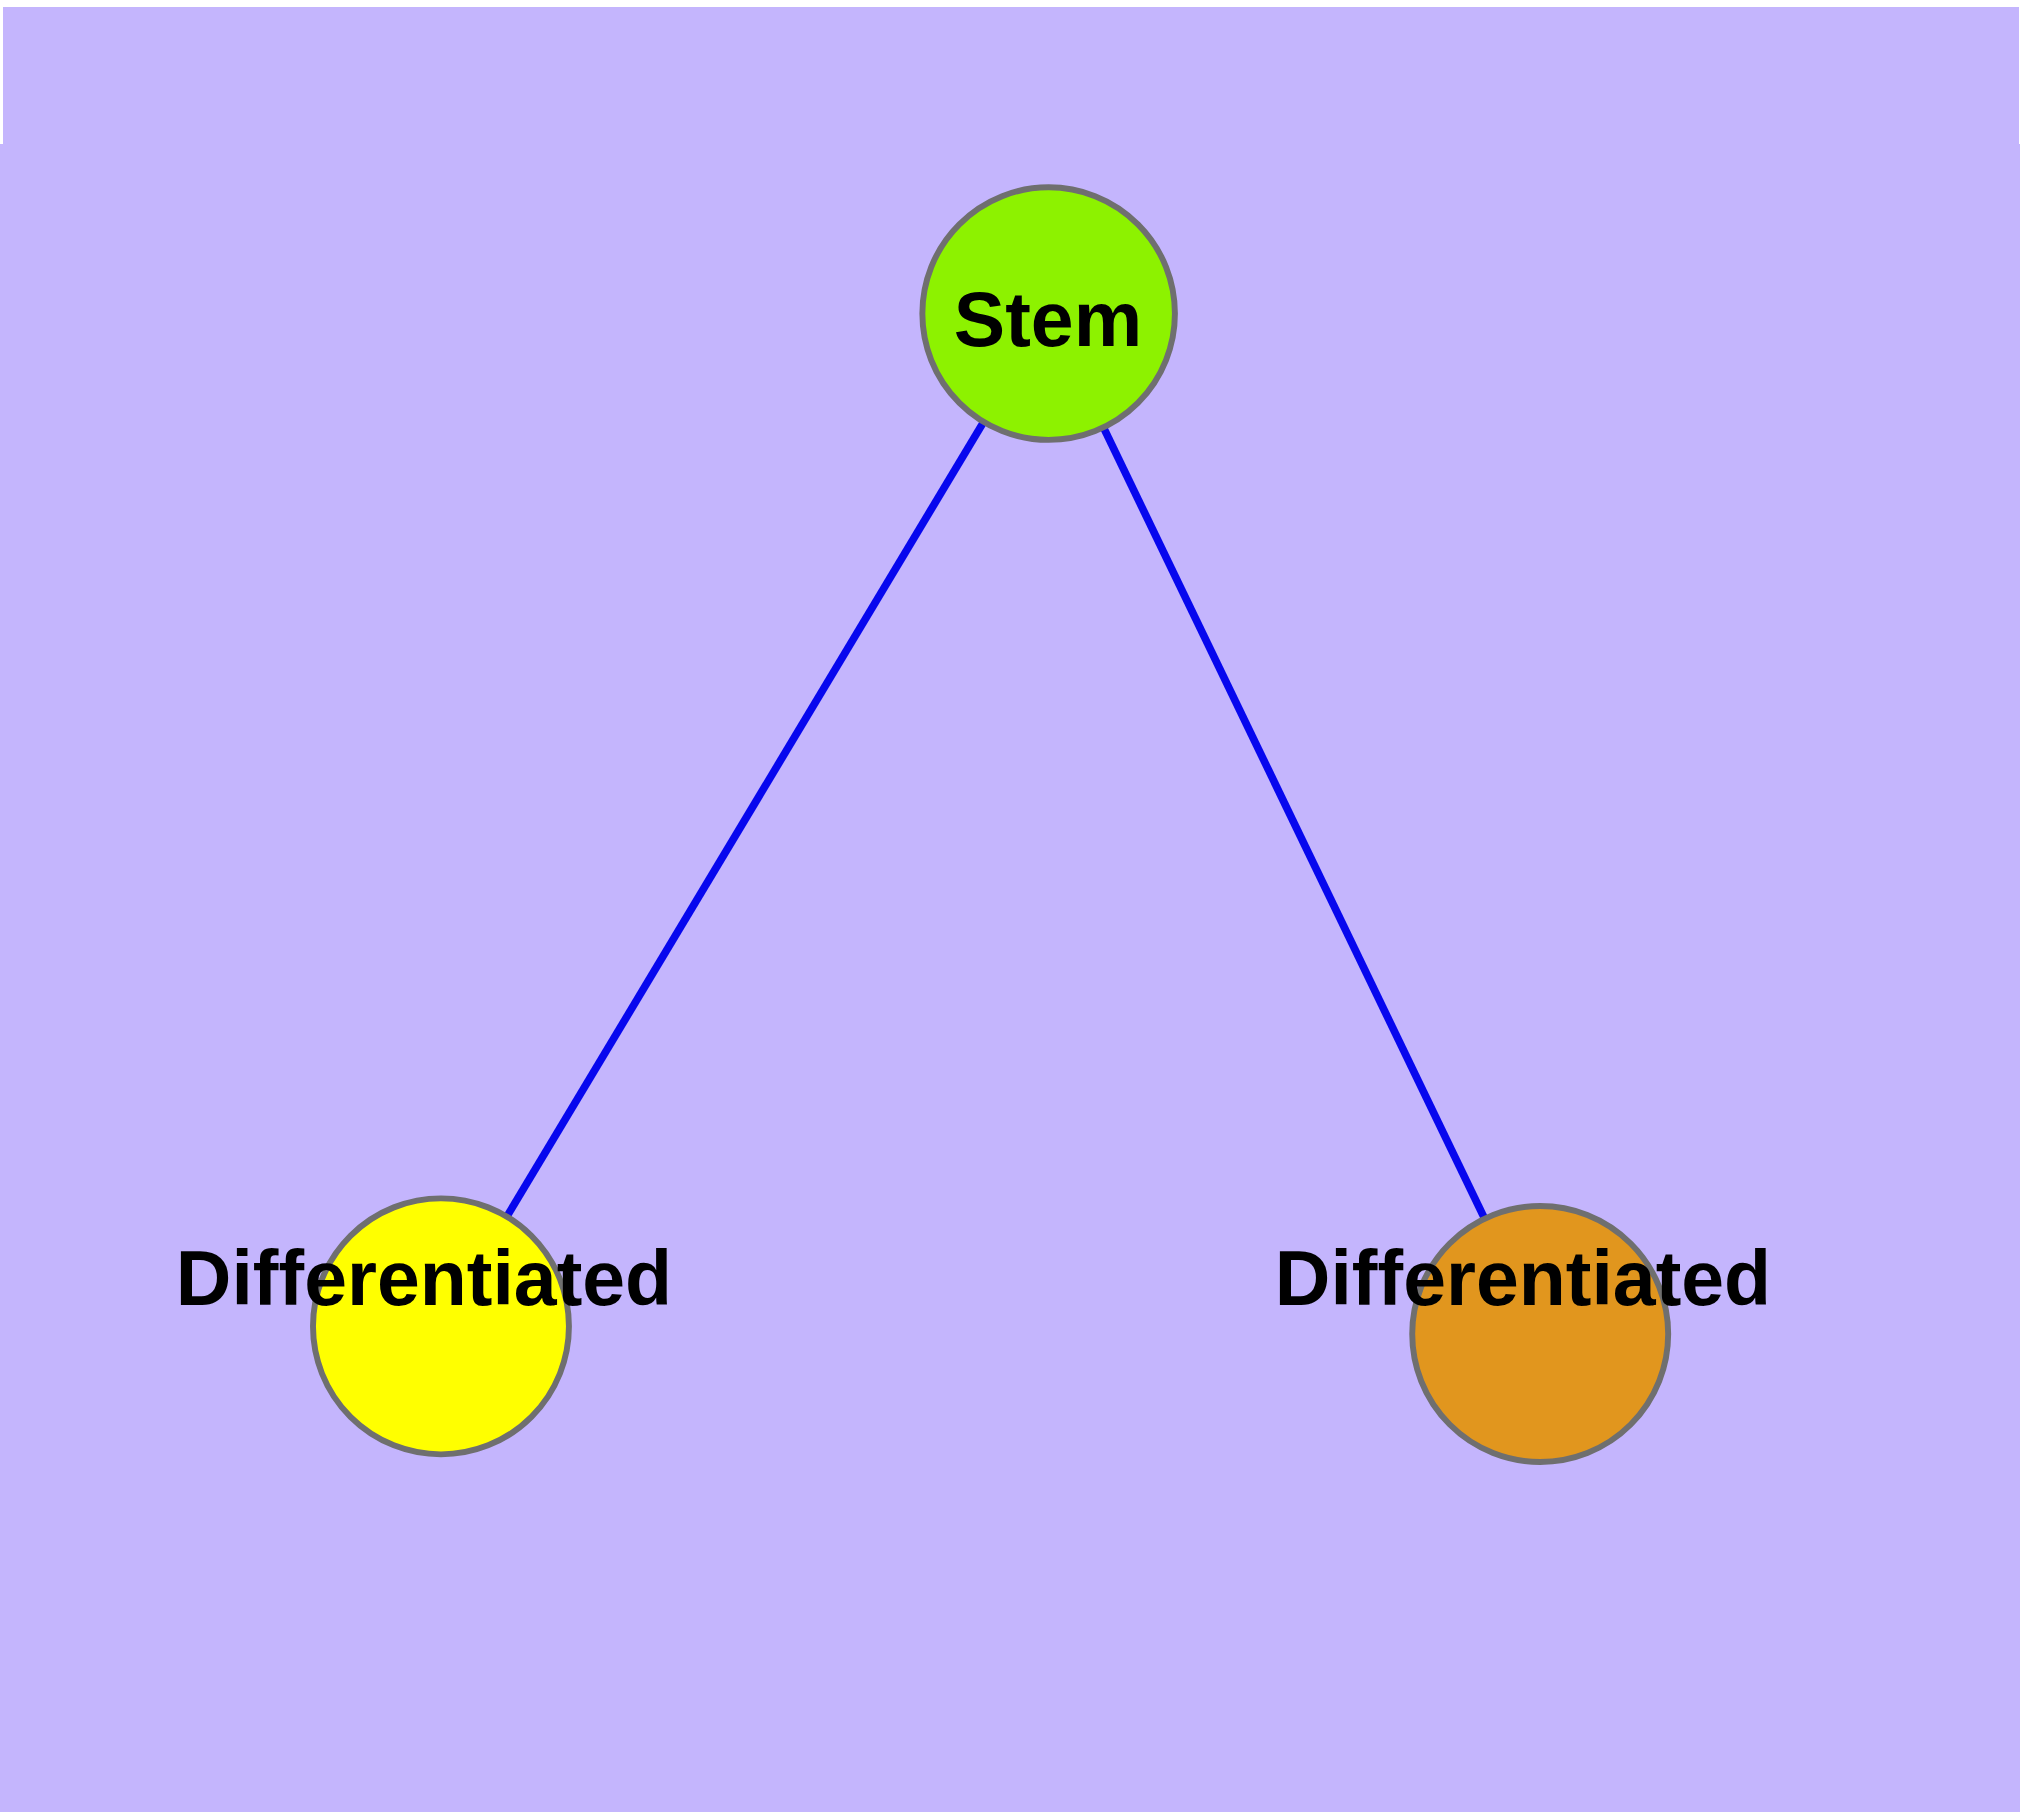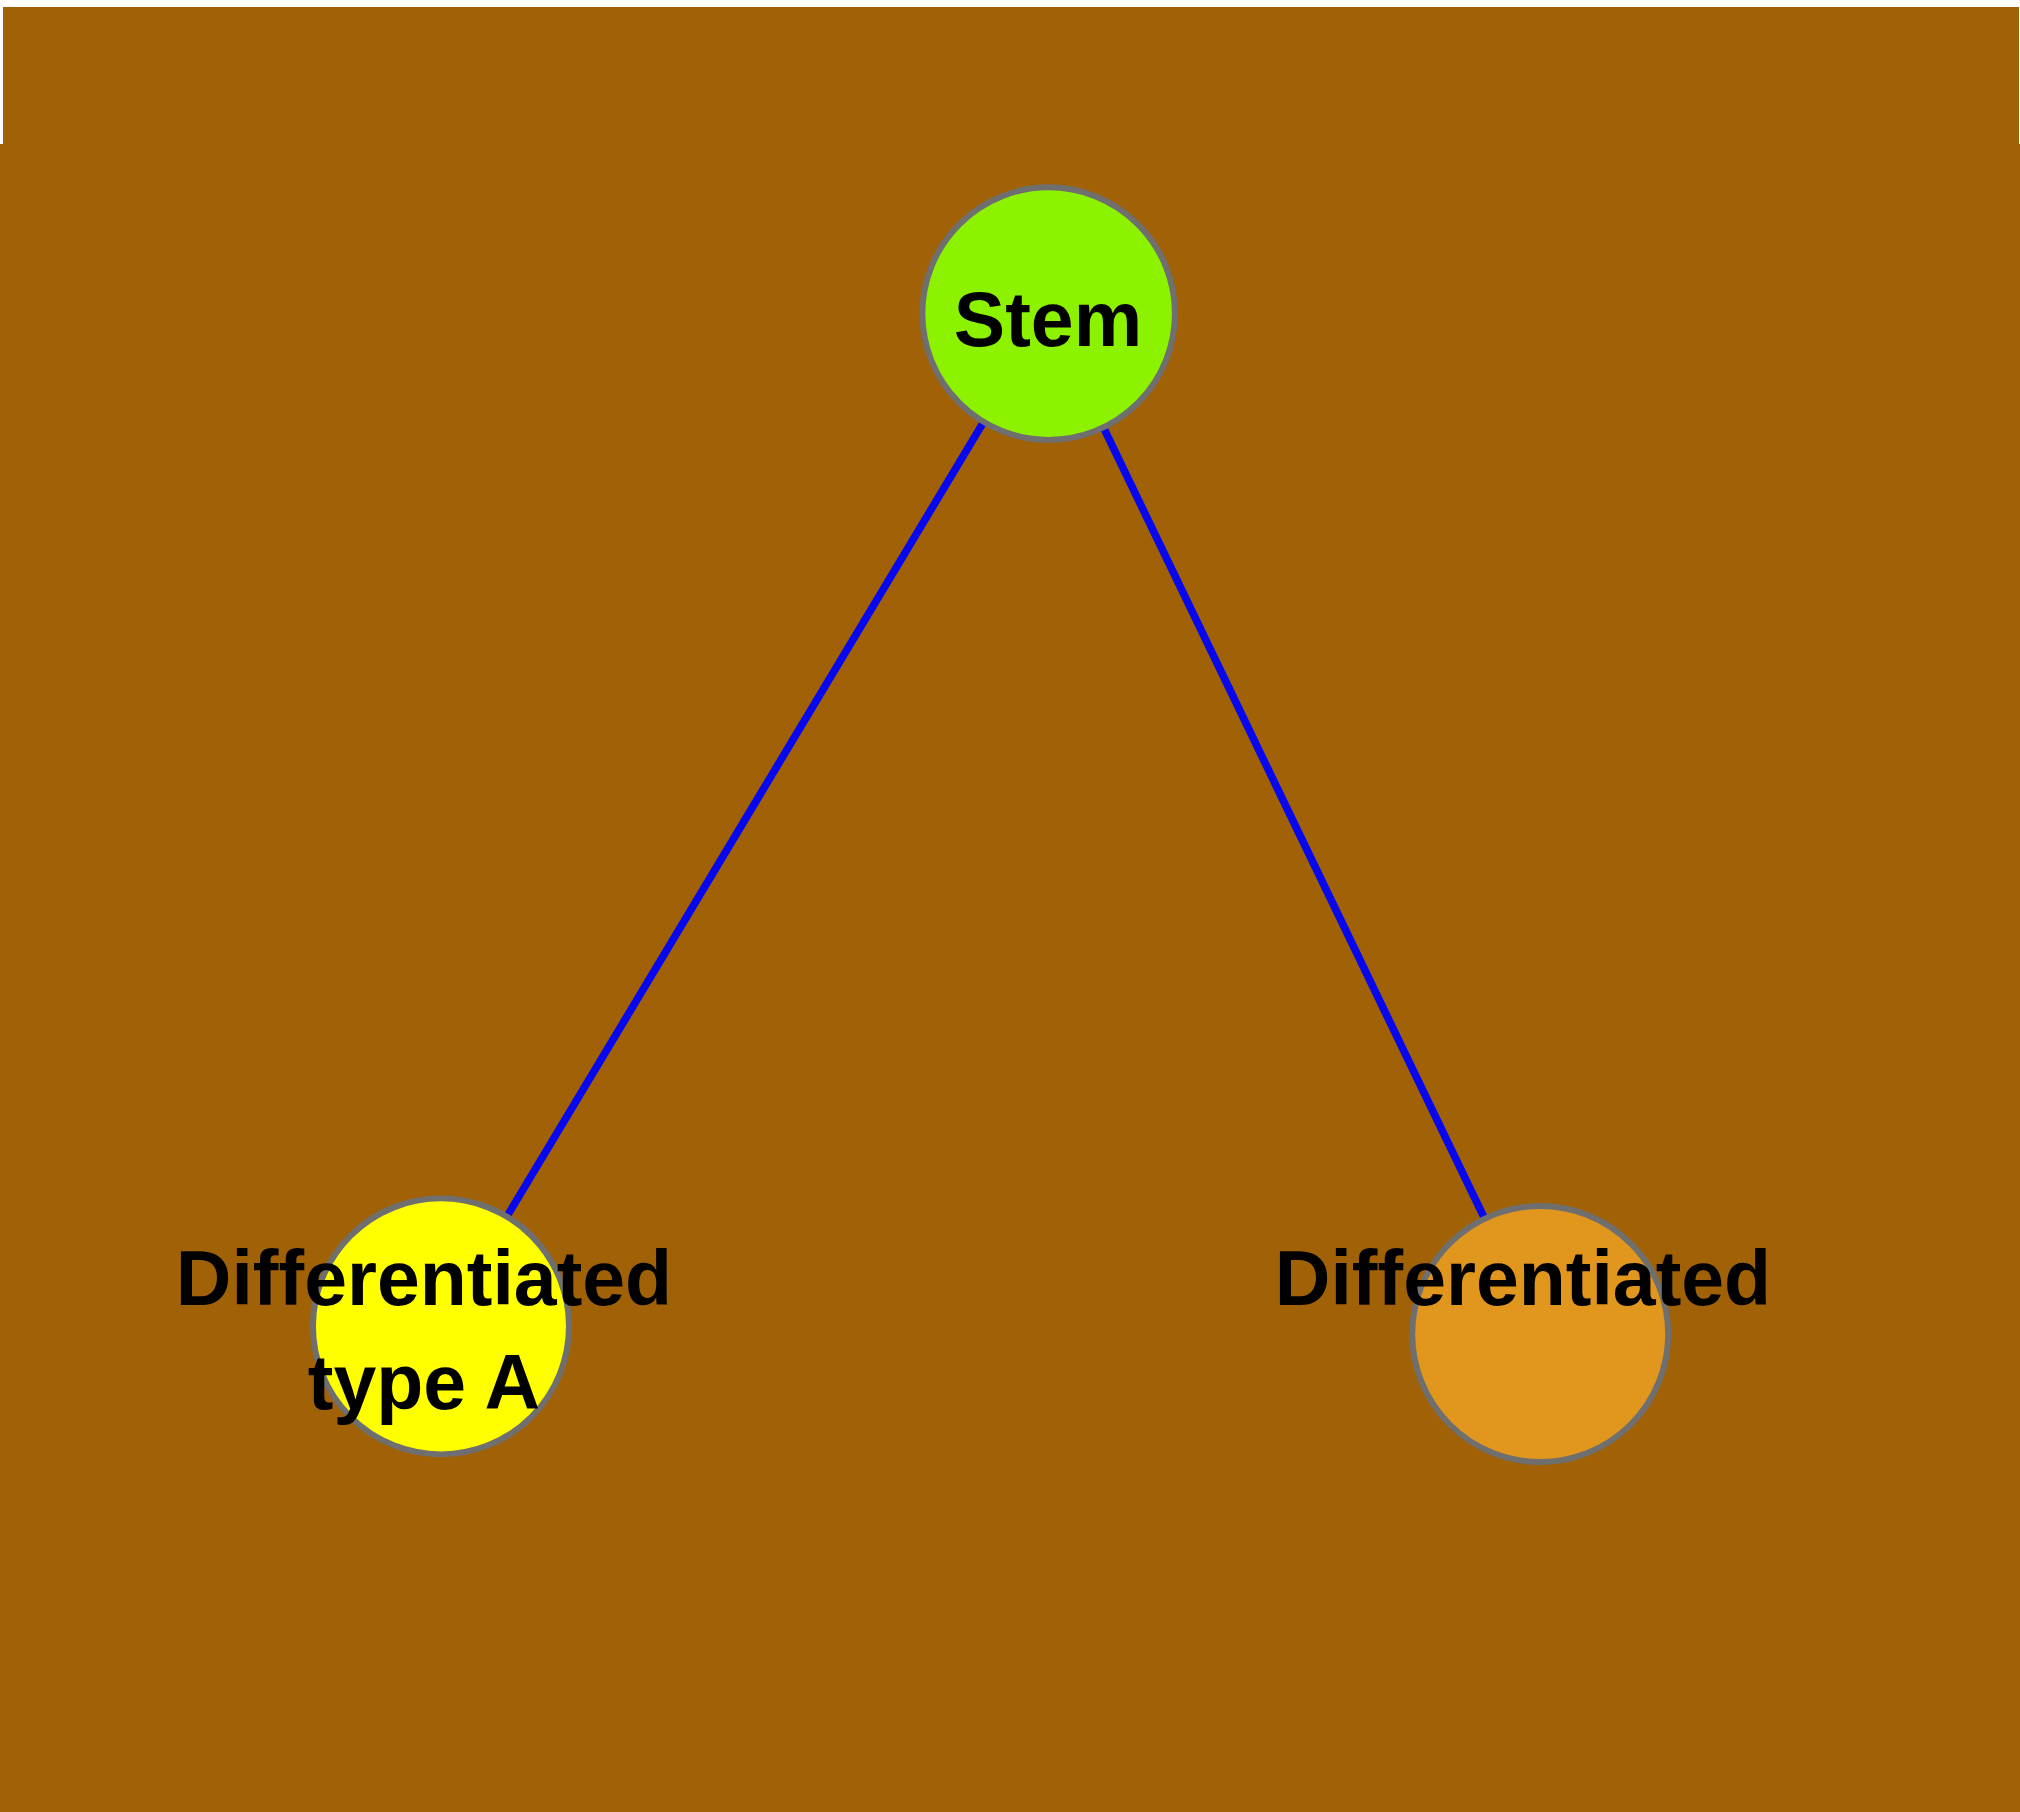--- a/index.html
+++ b/index.html
@@ -5,21 +5,21 @@
   html, body {
     margin: 0;
     padding: 0;
     background: #ffffff;
     font-family: "Liberation Sans", sans-serif;
   }
   .stage {
     position: relative;
     width: 2021px;
     height: 1812px;
-    background: #a16207;
+    background: #c4b5fd;
     overflow: hidden;
   }
   .graph-svg {
     position: absolute;
     left: 0;
     top: 0;
     width: 100%;
     height: 100%;
     display: block;
   }
@@ -71,21 +71,20 @@
       <circle cx="1237" cy="370" r="149" fill="#8DF200" stroke="#6F6F6F" stroke-width="7"></circle>
       <circle cx="520" cy="1565" r="151" fill="#FFFF00" stroke="#6F6F6F" stroke-width="7"></circle>
       <circle cx="1817" cy="1574" r="151" fill="#E1961E" stroke="#6F6F6F" stroke-width="7"></circle>
     </svg>
   <div class="label-layer">
       <div class="node-label" style="left: 1048px; top: 267px; color: rgb(0, 0, 0); font-size: 77px; line-height: 104px;">
         <div>Stem</div>
       </div>
       <div class="node-label" style="left: 424px; top: 1226px; color: rgb(0, 0, 0); font-size: 77px; line-height: 104px;">
         <div>Differentiated</div>
-        <div>type A</div>
       </div>
       <div class="node-label" style="left: 1523px; top: 1226px; color: rgb(0, 0, 0); font-size: 77px; line-height: 104px;">
         <div>Differentiated</div>
       </div>
     </div>
   <div class="frame-top"></div>
   <div class="frame-left"></div>
   <div class="frame-right"></div>
 </div>
 

